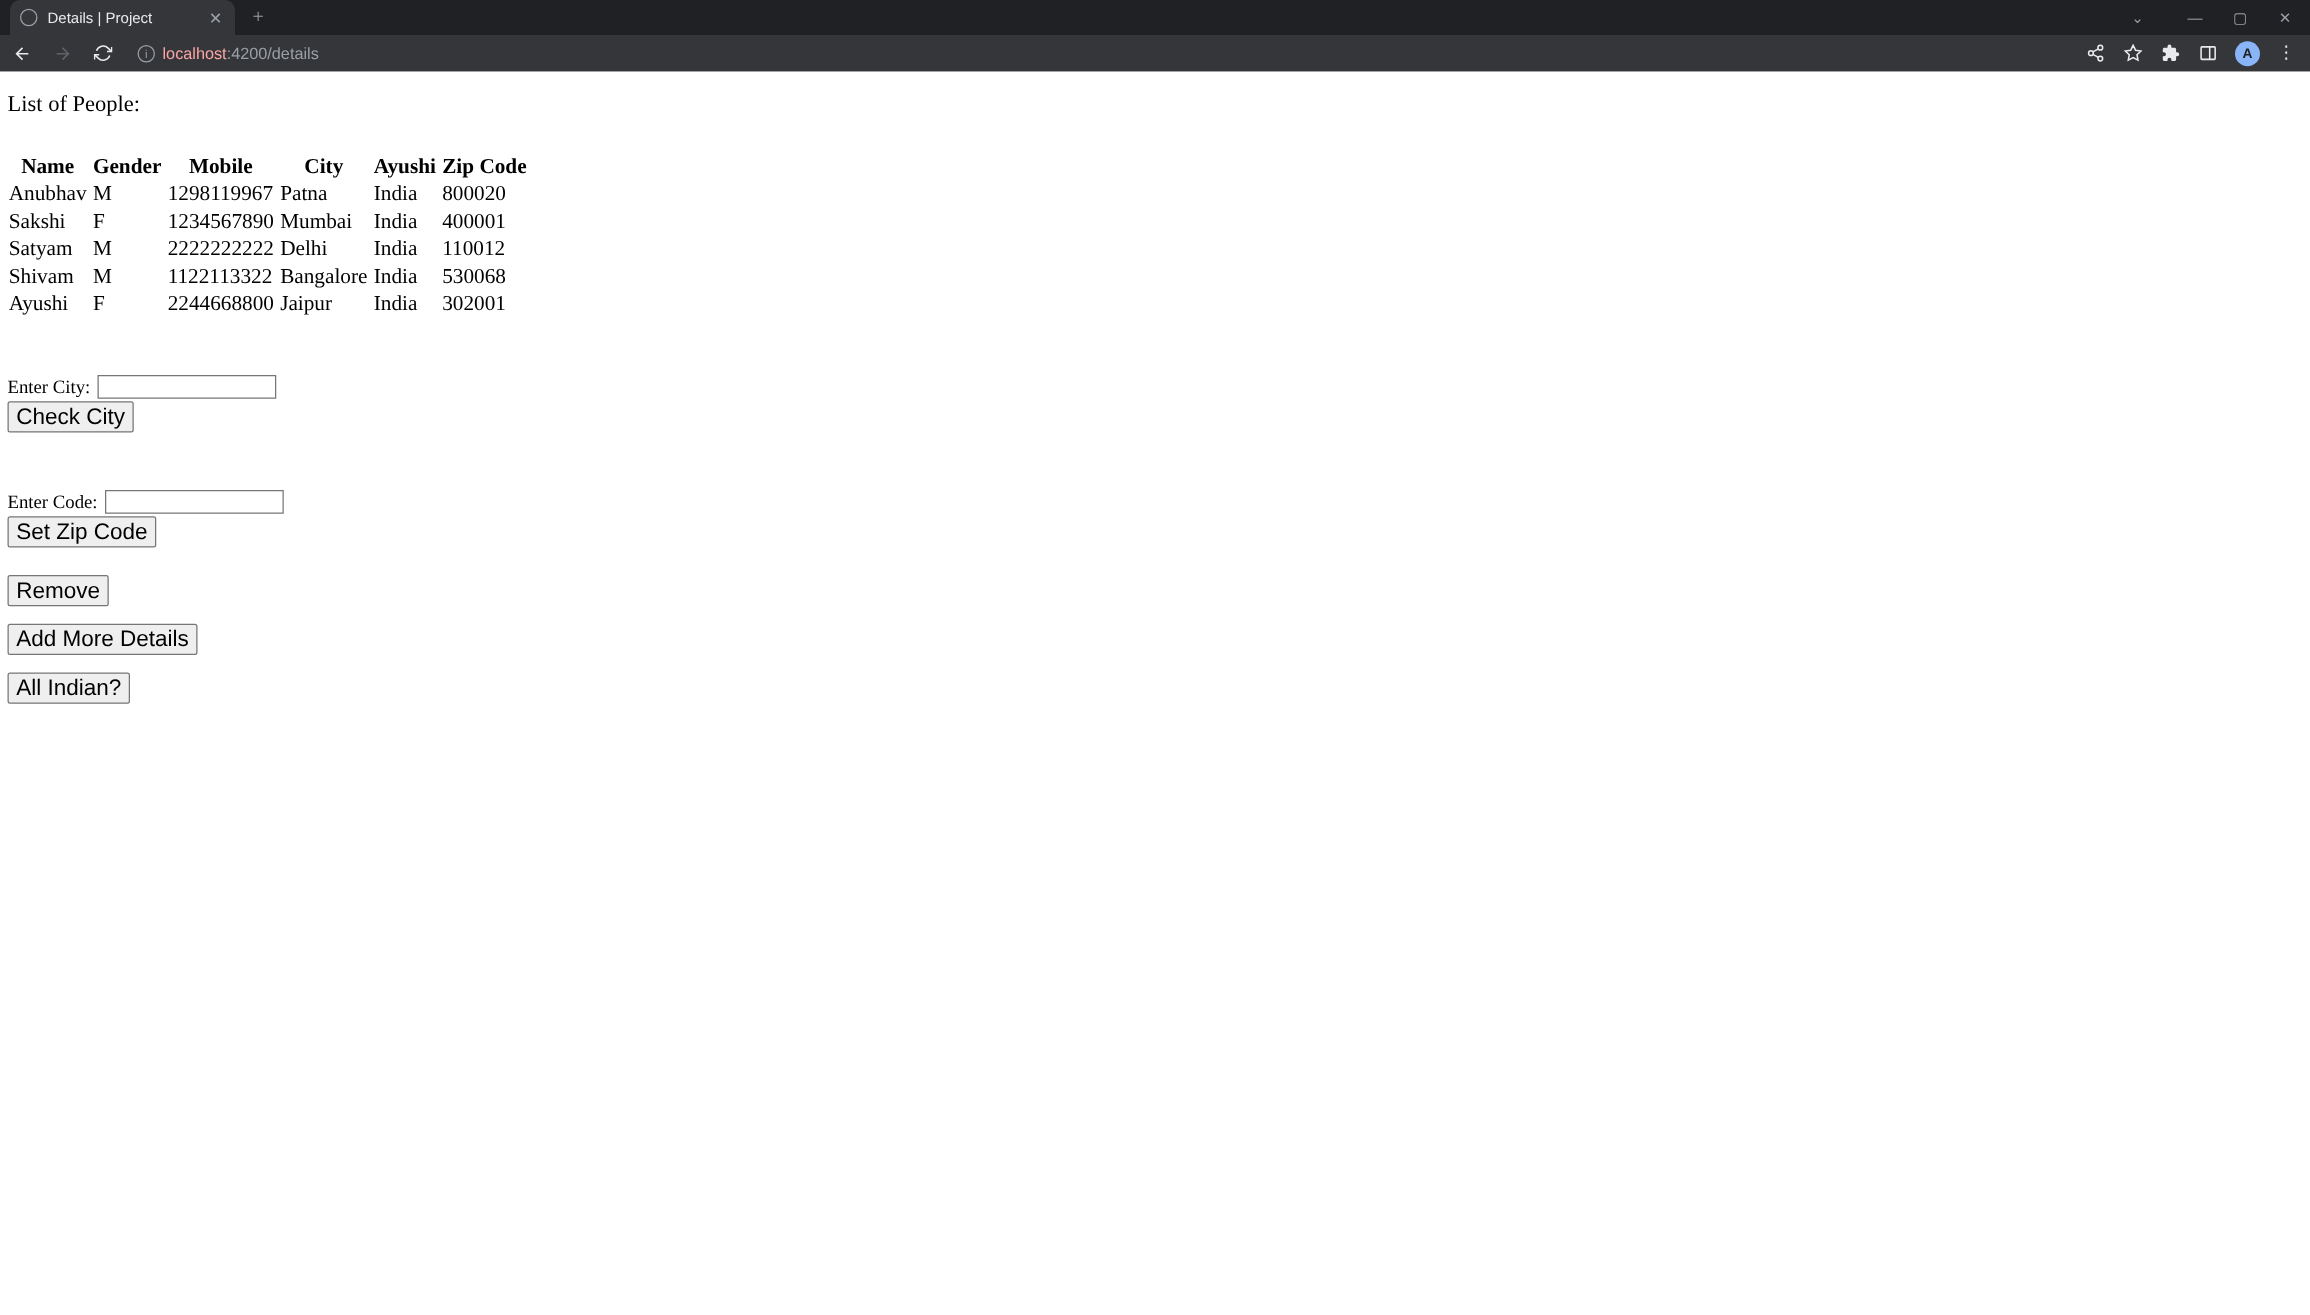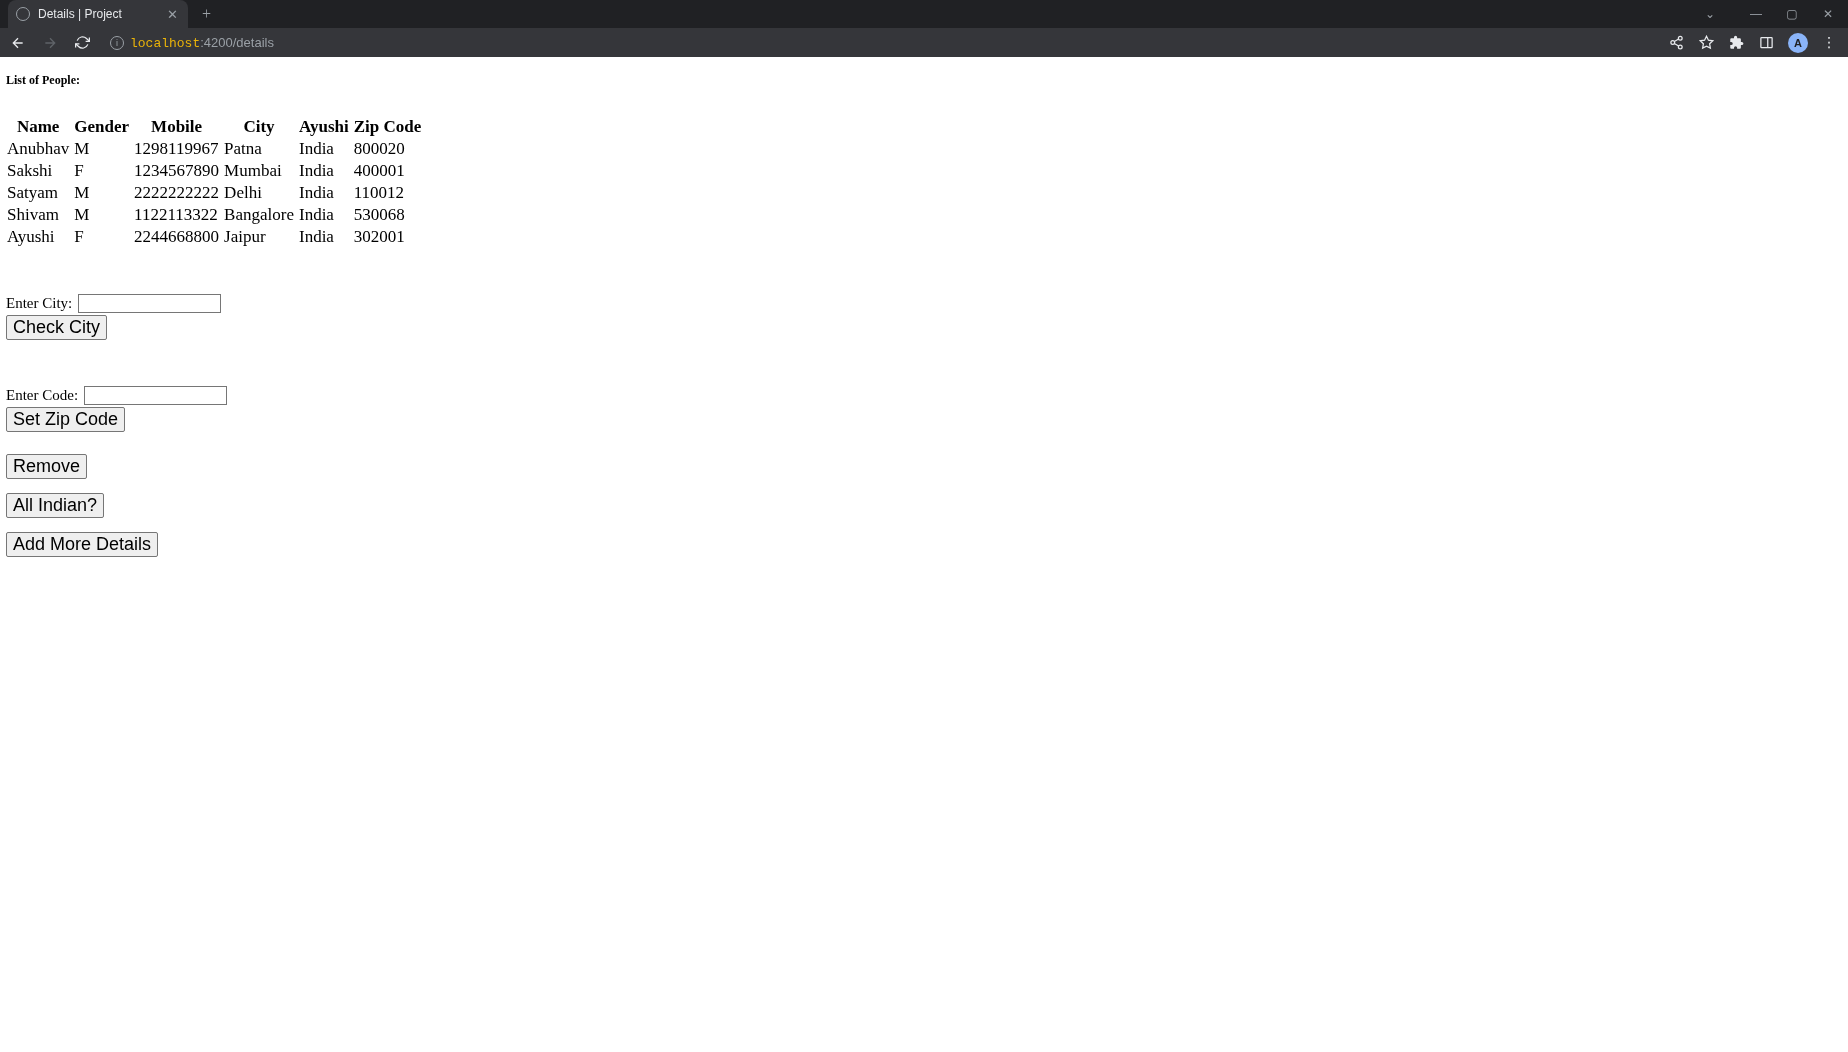--- a/index.html
+++ b/index.html
@@ -114,22 +114,21 @@
       border: 1.2px solid #9aa0a6;
       border-radius: 50%;
       display: flex;
       align-items: center;
       justify-content: center;
       font-size: 9px;
       color: #9aa0a6;
       font-family: Arial, sans-serif;
     }
     .url-host {
-      color: #eab308;
-      font-family: Liberation Mono, monospace;
+      color: #fca5a5;
     }
     .url-path {
       color: #9aa0a6;
     }
     .right-icons {
       display: flex;
       align-items: center;
       gap: 14px;
       padding-right: 4px;
       color: #e8eaed;
@@ -157,22 +156,22 @@
     .kebab {
       color: #e8eaed;
       font-size: 14px;
       line-height: 1;
     }
     
     .page {
       padding: 6px;
     }
     .page h3 {
-      font-weight: bold;
-      font-size: 12px;
+      font-weight: normal;
+      font-size: 18px;
       margin-top: 10px;
       margin-bottom: 28px;
     }
     table {
       border-collapse: collapse;
       font-size: 17px;
       margin-bottom: 22px;
     }
     th {
       font-weight: bold;
@@ -358,19 +357,19 @@
       <label>Enter Code: </label><input type="text" value="" style="">
     </div>
     <button class="page-btn">Set Zip Code</button>
   </div>
 
   <div class="block-small">
     <button class="page-btn">Remove</button>
   </div>
 
   <div class="block-small">
+    <button class="page-btn">Add More Details</button>
+  </div>
+
+  <div class="block-small">
     <button class="page-btn">All Indian?</button>
   </div>
-
-  <div class="block-small">
-    <button class="page-btn">Add More Details</button>
-  </div>
 </div>
 
 </body></html>

